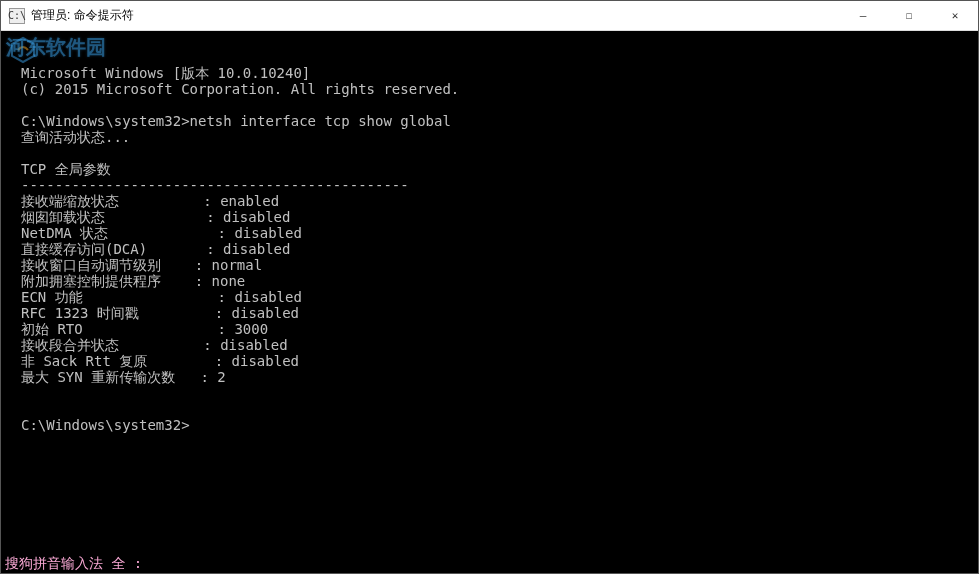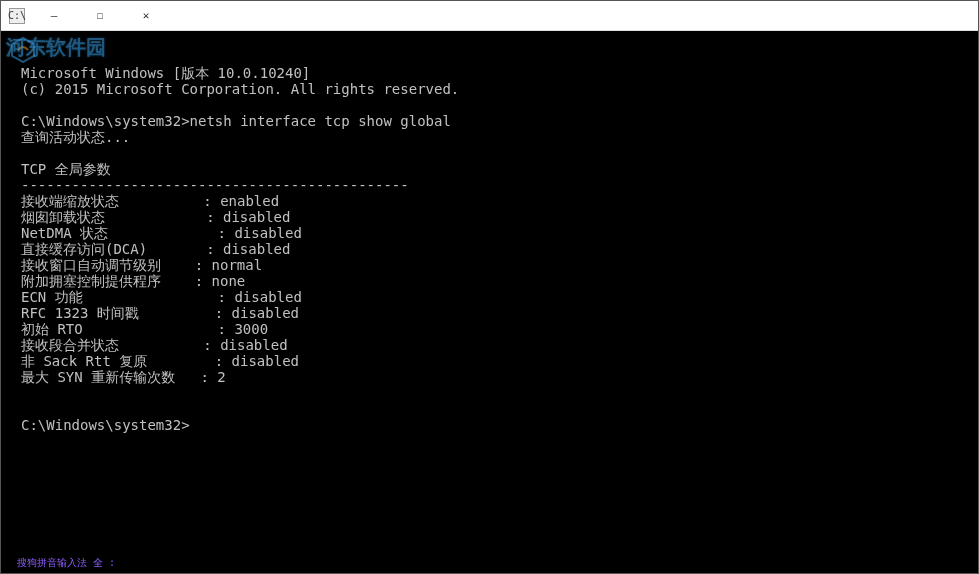--- a/index.html
+++ b/index.html
@@ -110,34 +110,34 @@
       z-index: 9;
       width: 30px;
       height: 28px;
       opacity: 0.5;
       pointer-events: none;
     }
     .ime-status {
       position: absolute;
       bottom: 2px;
       left: 4px;
-      color: #8b5cf6;
-      font-size: 10px;
+      color: #f9a8d4;
+      font-size: 14px;
       font-family: "NSimSun", "SimSun", monospace;
-      margin-left: 12px;
     }
   </style>
 </head>
 <body>
 
 <div class="window">
   <div class="titlebar">
     <div class="titlebar-icon">
       <span>C:\</span>
     </div>
+    <div class="titlebar-text">管理员: 命令提示符</div>
     <div class="window-controls">
       <div class="window-control">—</div>
       <div class="window-control">☐</div>
       <div class="window-control close">✕</div>
     </div>
   </div>
 
   <div class="terminal">
     <div id="terminal-body"><div class="terminal-line">Microsoft Windows [版本 10.0.10240]</div><div class="terminal-line">(c) 2015 Microsoft Corporation. All rights reserved.</div><div class="terminal-line"></div><div class="terminal-line">C:\Windows\system32&gt;netsh interface tcp show global</div><div class="terminal-line">查询活动状态...</div><div class="terminal-line"></div><div class="terminal-line">TCP 全局参数</div><div class="terminal-line">----------------------------------------------</div><div class="terminal-line">接收端缩放状态          : enabled</div><div class="terminal-line">烟囱卸载状态            : disabled</div><div class="terminal-line">NetDMA 状态             : disabled</div><div class="terminal-line">直接缓存访问(DCA)       : disabled</div><div class="terminal-line">接收窗口自动调节级别    : normal</div><div class="terminal-line">附加拥塞控制提供程序    : none</div><div class="terminal-line">ECN 功能                : disabled</div><div class="terminal-line">RFC 1323 时间戳         : disabled</div><div class="terminal-line">初始 RTO                : 3000</div><div class="terminal-line">接收段合并状态          : disabled</div><div class="terminal-line">非 Sack Rtt 复原        : disabled</div><div class="terminal-line">最大 SYN 重新传输次数   : 2</div><div class="terminal-line"></div><div class="terminal-line"></div><div class="terminal-line">C:\Windows\system32&gt;</div></div>
     <div class="ime-status">搜狗拼音输入法 全 :</div>

